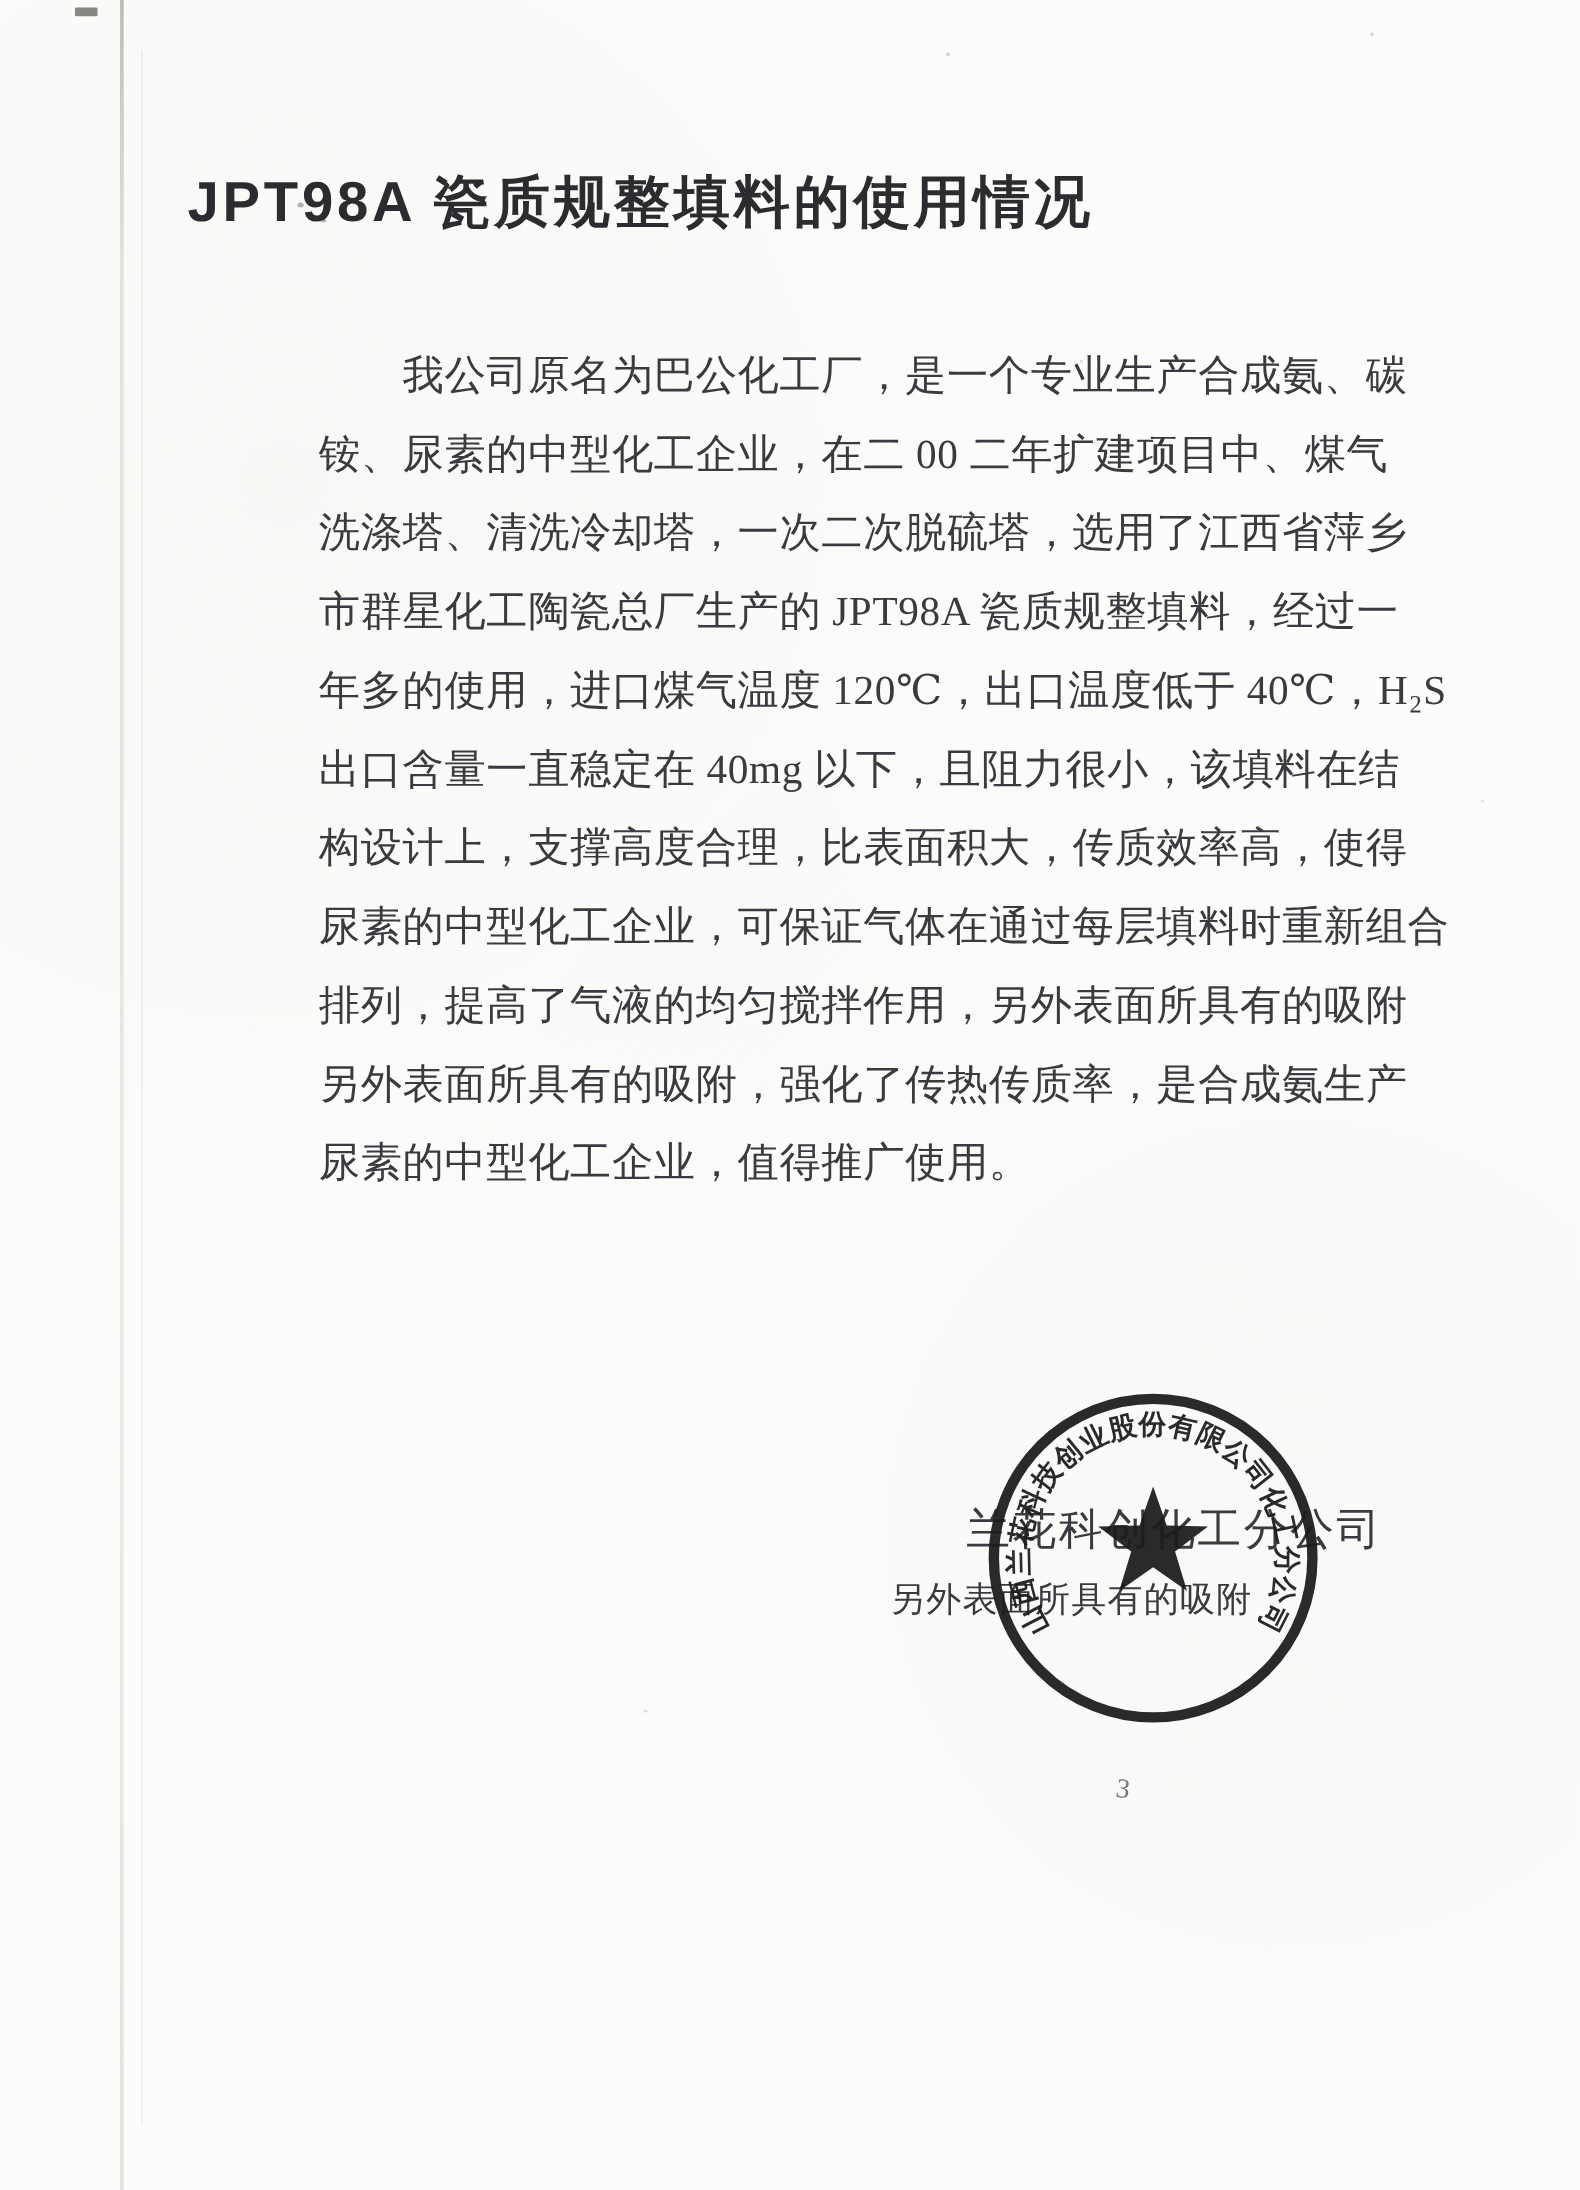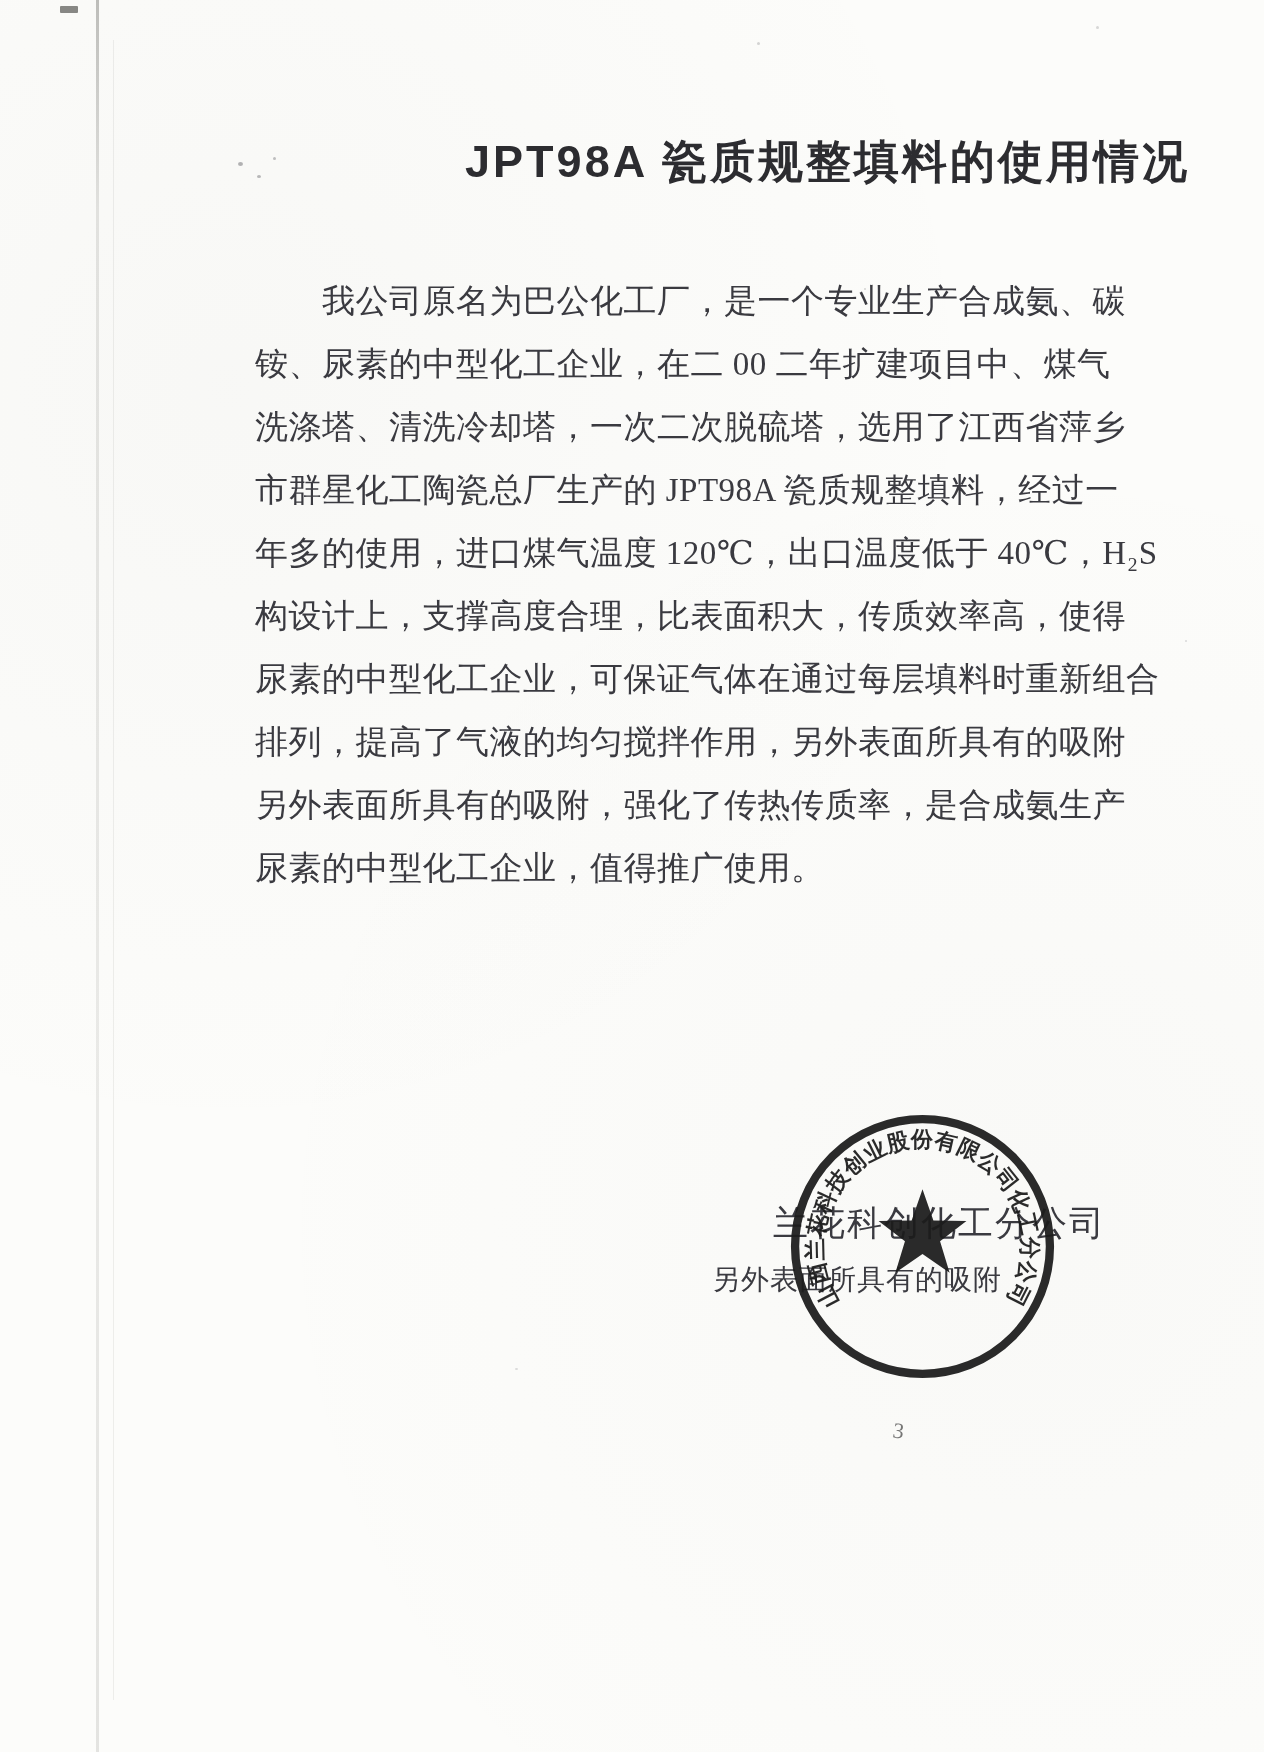--- a/index.html
+++ b/index.html
@@ -10,21 +10,21 @@
     background:#fcfcfa;
     background-image:
       radial-gradient(circle at 18% 22%, rgba(120,120,115,0.03), transparent 45%),
       radial-gradient(circle at 82% 70%, rgba(120,120,115,0.025), transparent 50%);
     overflow:hidden;
     font-family:"Liberation Serif","DejaVu Serif",serif;
     color:#38383d;
   }
   .doc-title{
     position:absolute;left:150px;top:132px;width:1040px;
-    text-align:right;
+    text-align:left;
     font-family:"Liberation Sans","DejaVu Sans",sans-serif;
     font-weight:bold;
     font-size:45px;
     letter-spacing:3px;
     color:#2c2c30;
     z-index:1;
   }
   .body-text{
     position:absolute;left:255px;top:270px;width:930px;
     z-index:1;
@@ -96,20 +96,21 @@
   <div class="speck s8"></div>
 
   <div class="doc-title">JPT98A 瓷质规整填料的使用情况</div>
 
   <div class="body-text">
     <div class="body-line first">我公司原名为巴公化工厂，是一个专业生产合成氨、碳</div>
     <div class="body-line">铵、尿素的中型化工企业，在二 00 二年扩建项目中、煤气</div>
     <div class="body-line">洗涤塔、清洗冷却塔，一次二次脱硫塔，选用了江西省萍乡</div>
     <div class="body-line">市群星化工陶瓷总厂生产的 JPT98A 瓷质规整填料，经过一</div>
     <div class="body-line">年多的使用，进口煤气温度 120℃，出口温度低于 40℃，H₂S</div>
+    <div class="body-line">出口含量一直稳定在 40mg 以下，且阻力很小，该填料在结</div>
     <div class="body-line">构设计上，支撑高度合理，比表面积大，传质效率高，使得</div>
     <div class="body-line">尿素的中型化工企业，可保证气体在通过每层填料时重新组合</div>
     <div class="body-line">排列，提高了气液的均匀搅拌作用，另外表面所具有的吸附</div>
     <div class="body-line">另外表面所具有的吸附，强化了传热传质率，是合成氨生产</div>
     <div class="body-line">尿素的中型化工企业，值得推广使用。</div>
   </div>
 
   <div class="signature-line">兰花科创化工分公司</div>
   <div class="date-line">另外表面所具有的吸附</div>
 

